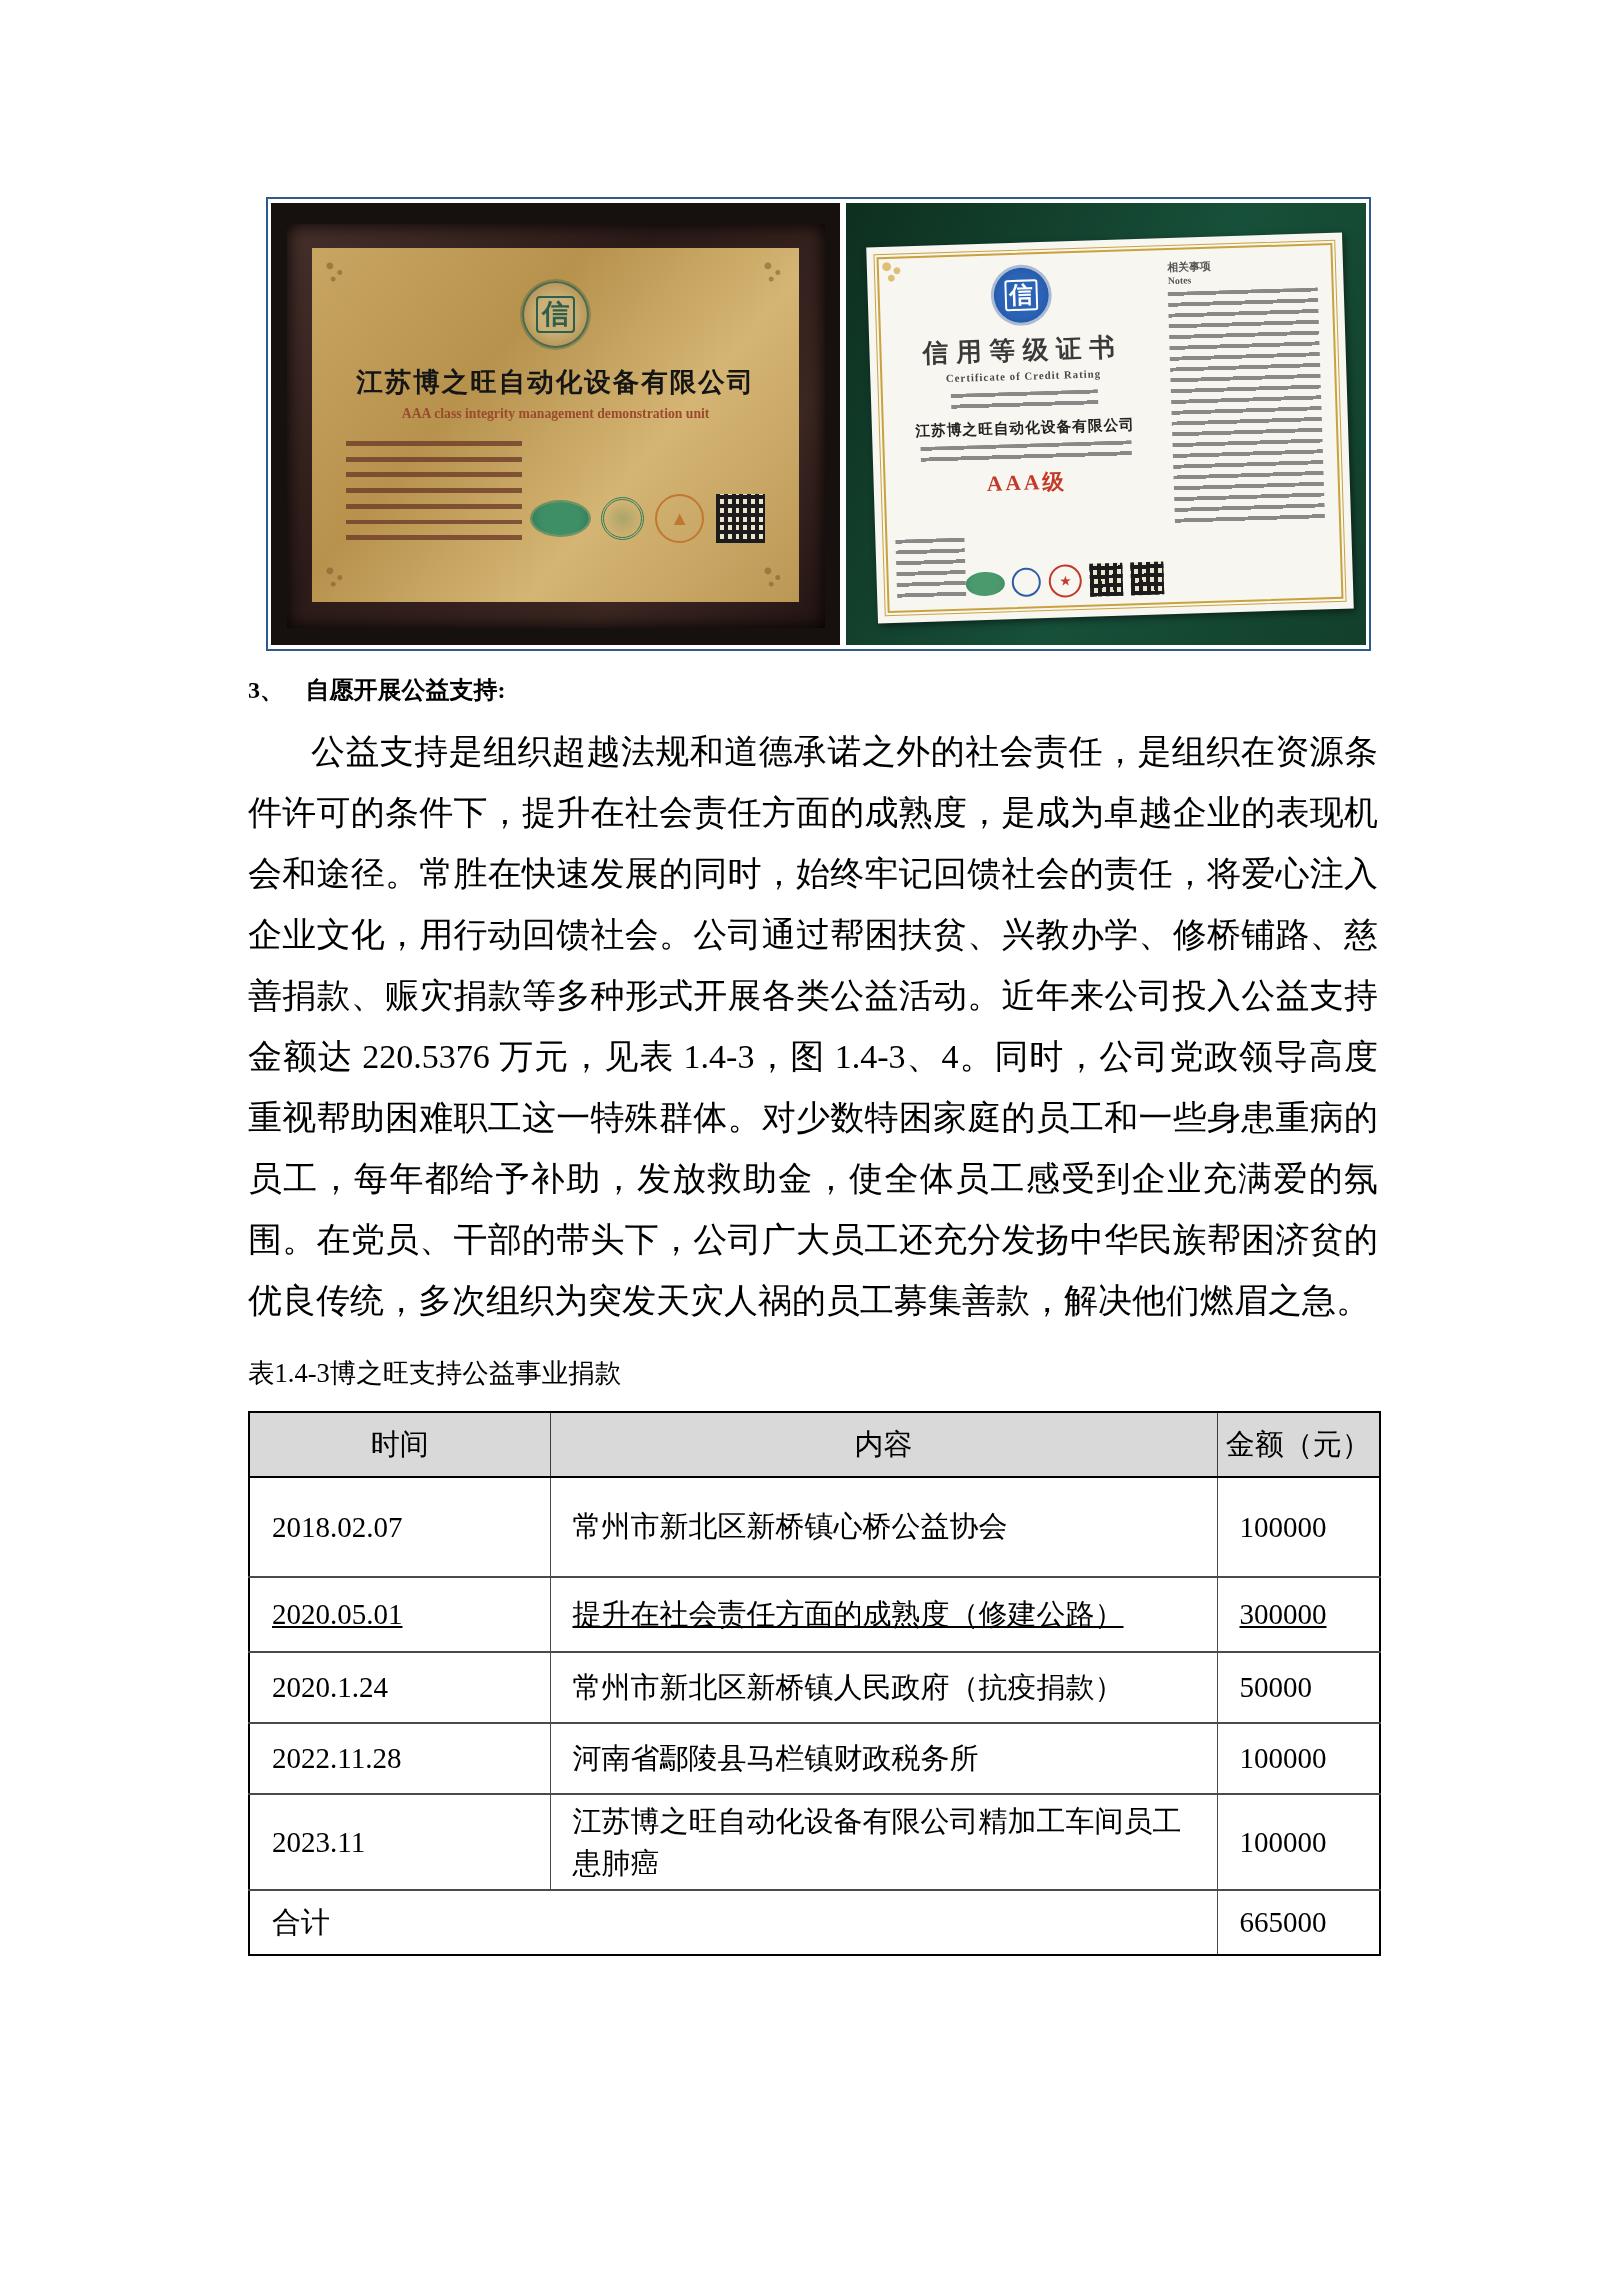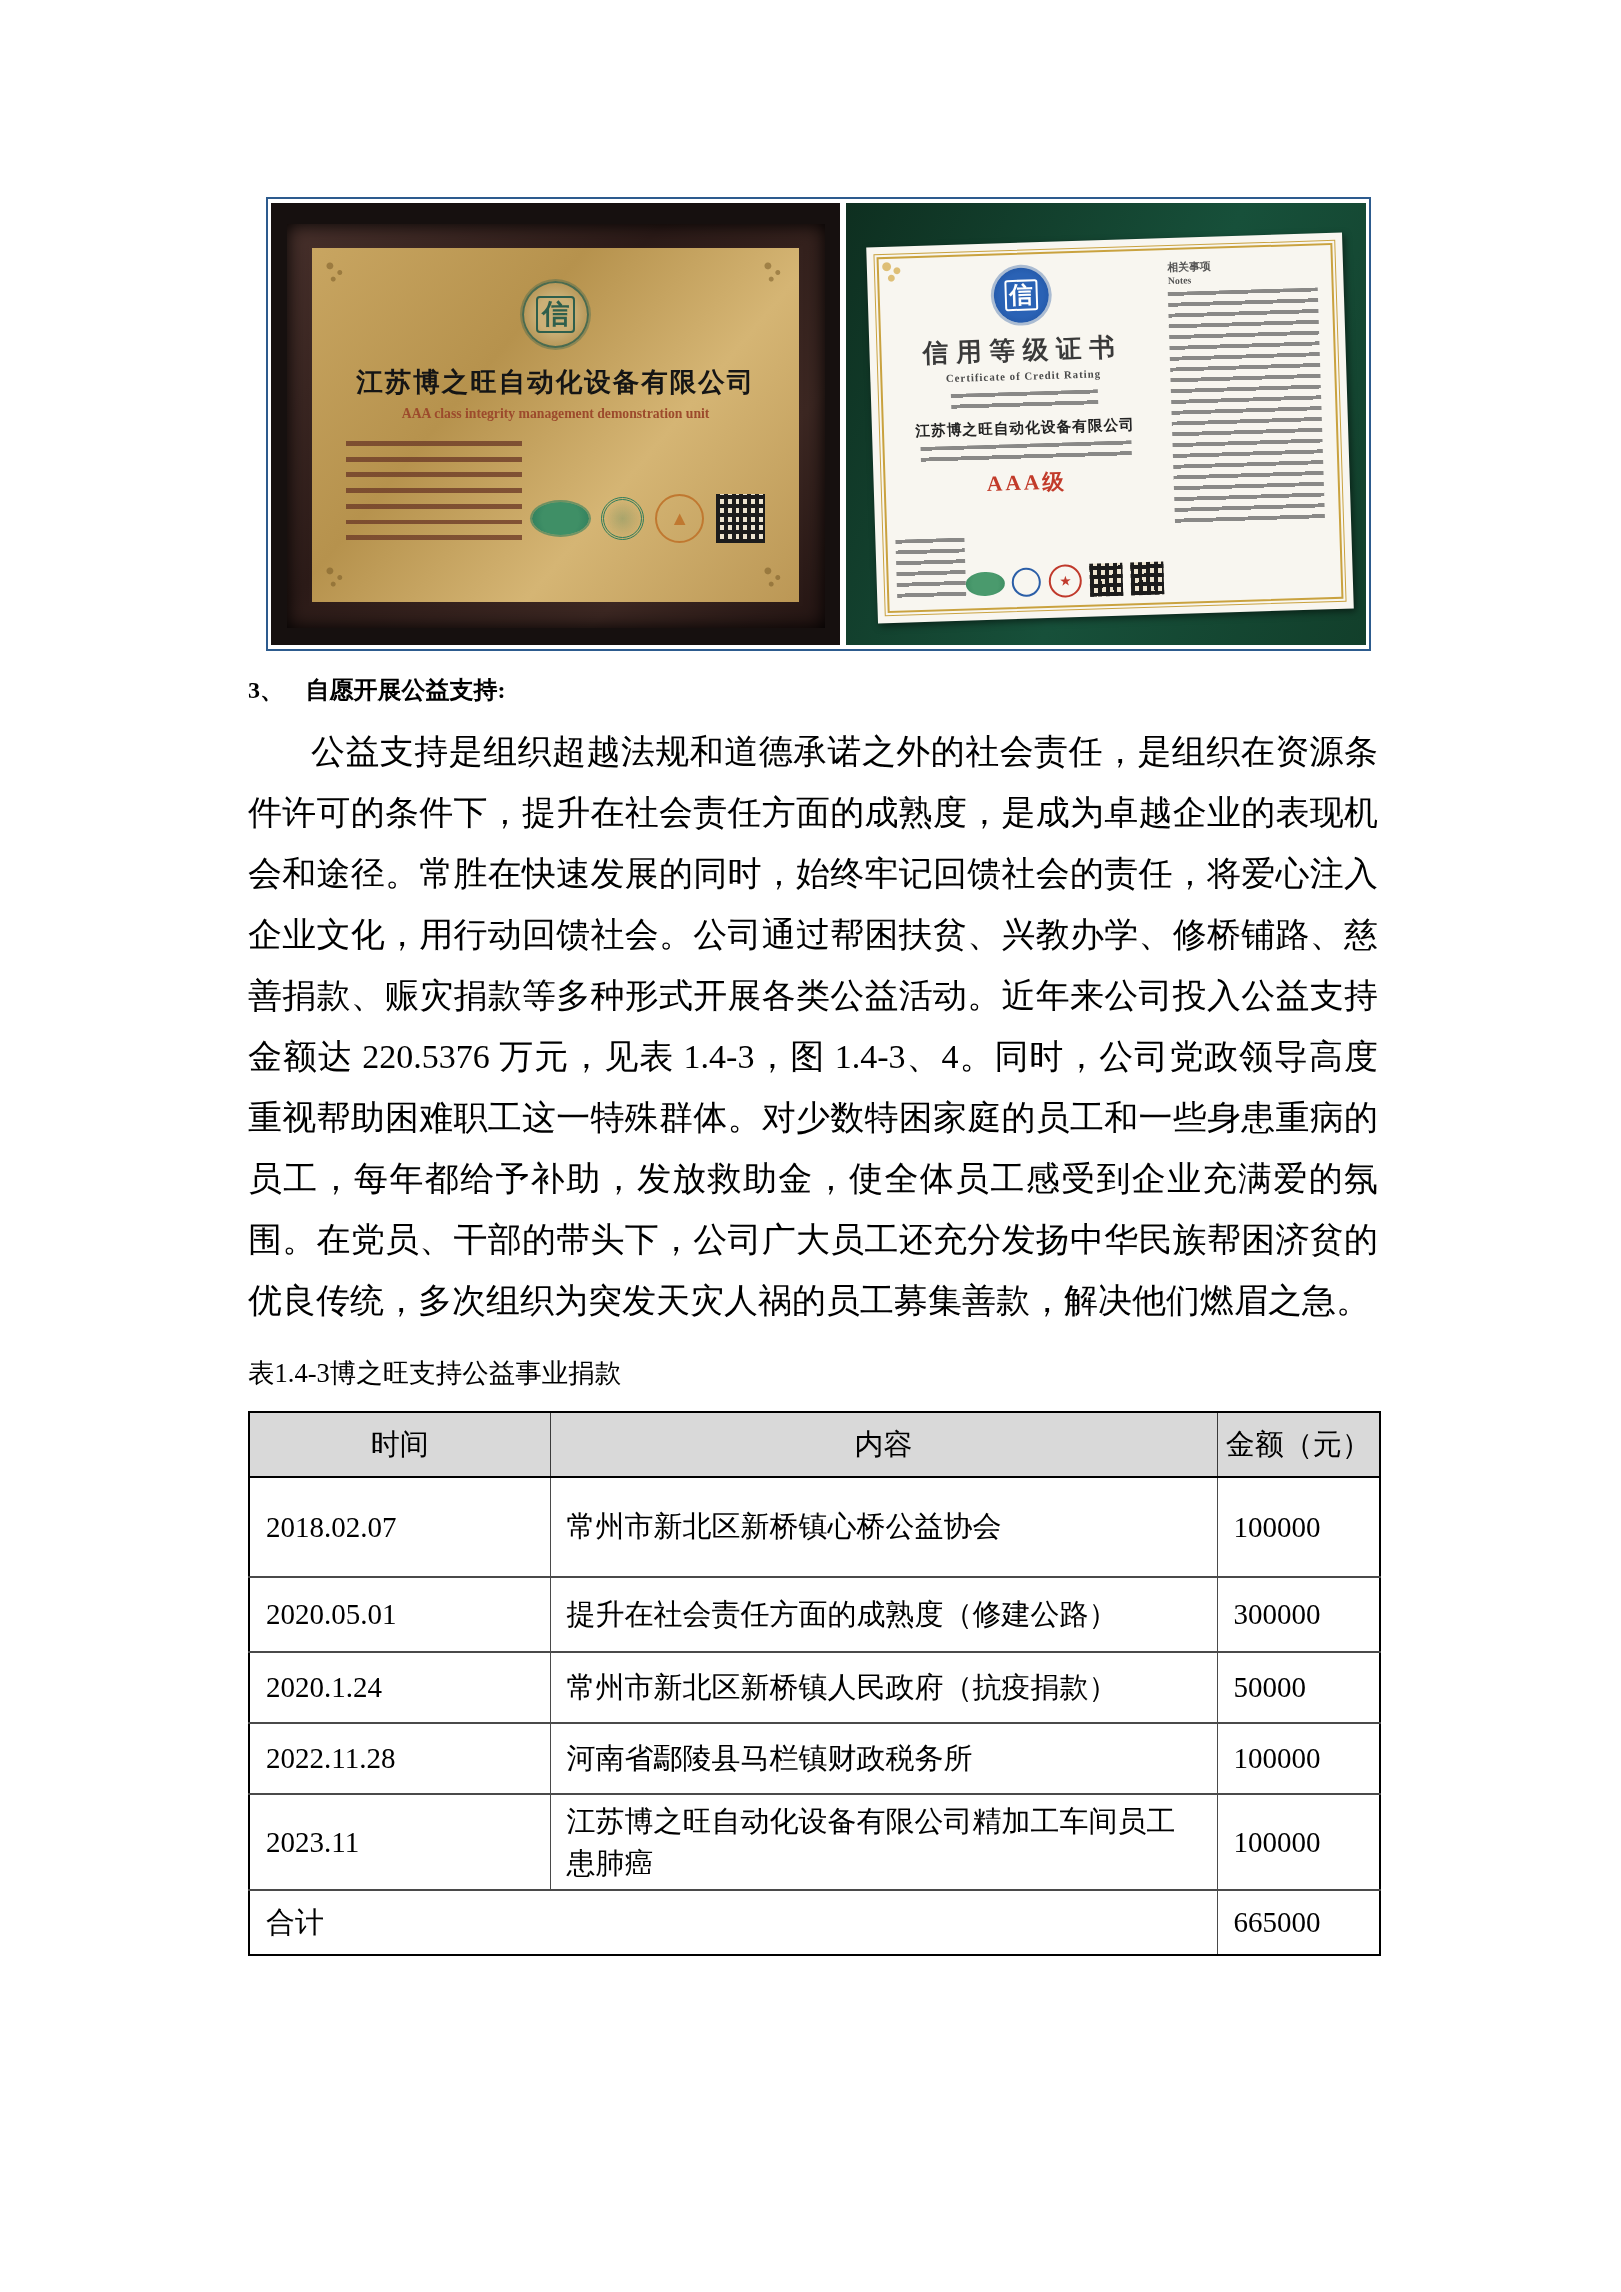--- a/index.html
+++ b/index.html
@@ -112,26 +112,26 @@
     position:absolute;left:248px;top:1411px;width:1130px;
     border-collapse:collapse;table-layout:fixed;
     font-size:29px;border:2.9px solid #000;
   }
   table.donation th{
     background:#d9d9d9;height:61px;font-weight:normal;text-align:center;
     border:1px solid #3a3a3a;border-bottom:2.9px solid #000;
   }
   table.donation td{
     border:1px solid #4a4a4a;border-top-width:2px;
-    padding:2px 16px;vertical-align:middle;text-align:left;
+    padding:2px 22px;vertical-align:middle;text-align:left;
     overflow:hidden;
   }
   td.amount{padding-left:2px;}
   tr.r1 td{height:94px;}
-  tr.r2 td{height:69px;}
+  tr.r2 td{height:69px;text-decoration:underline;}
   tr.r3 td{height:65px;}
   tr.r4 td{height:65px;}
   tr.r5 td{height:90px;line-height:1.45;}
   tr.r6 td{height:59px;}
 </style>
 </head>
 <body>
 
 <div id="page">
 

